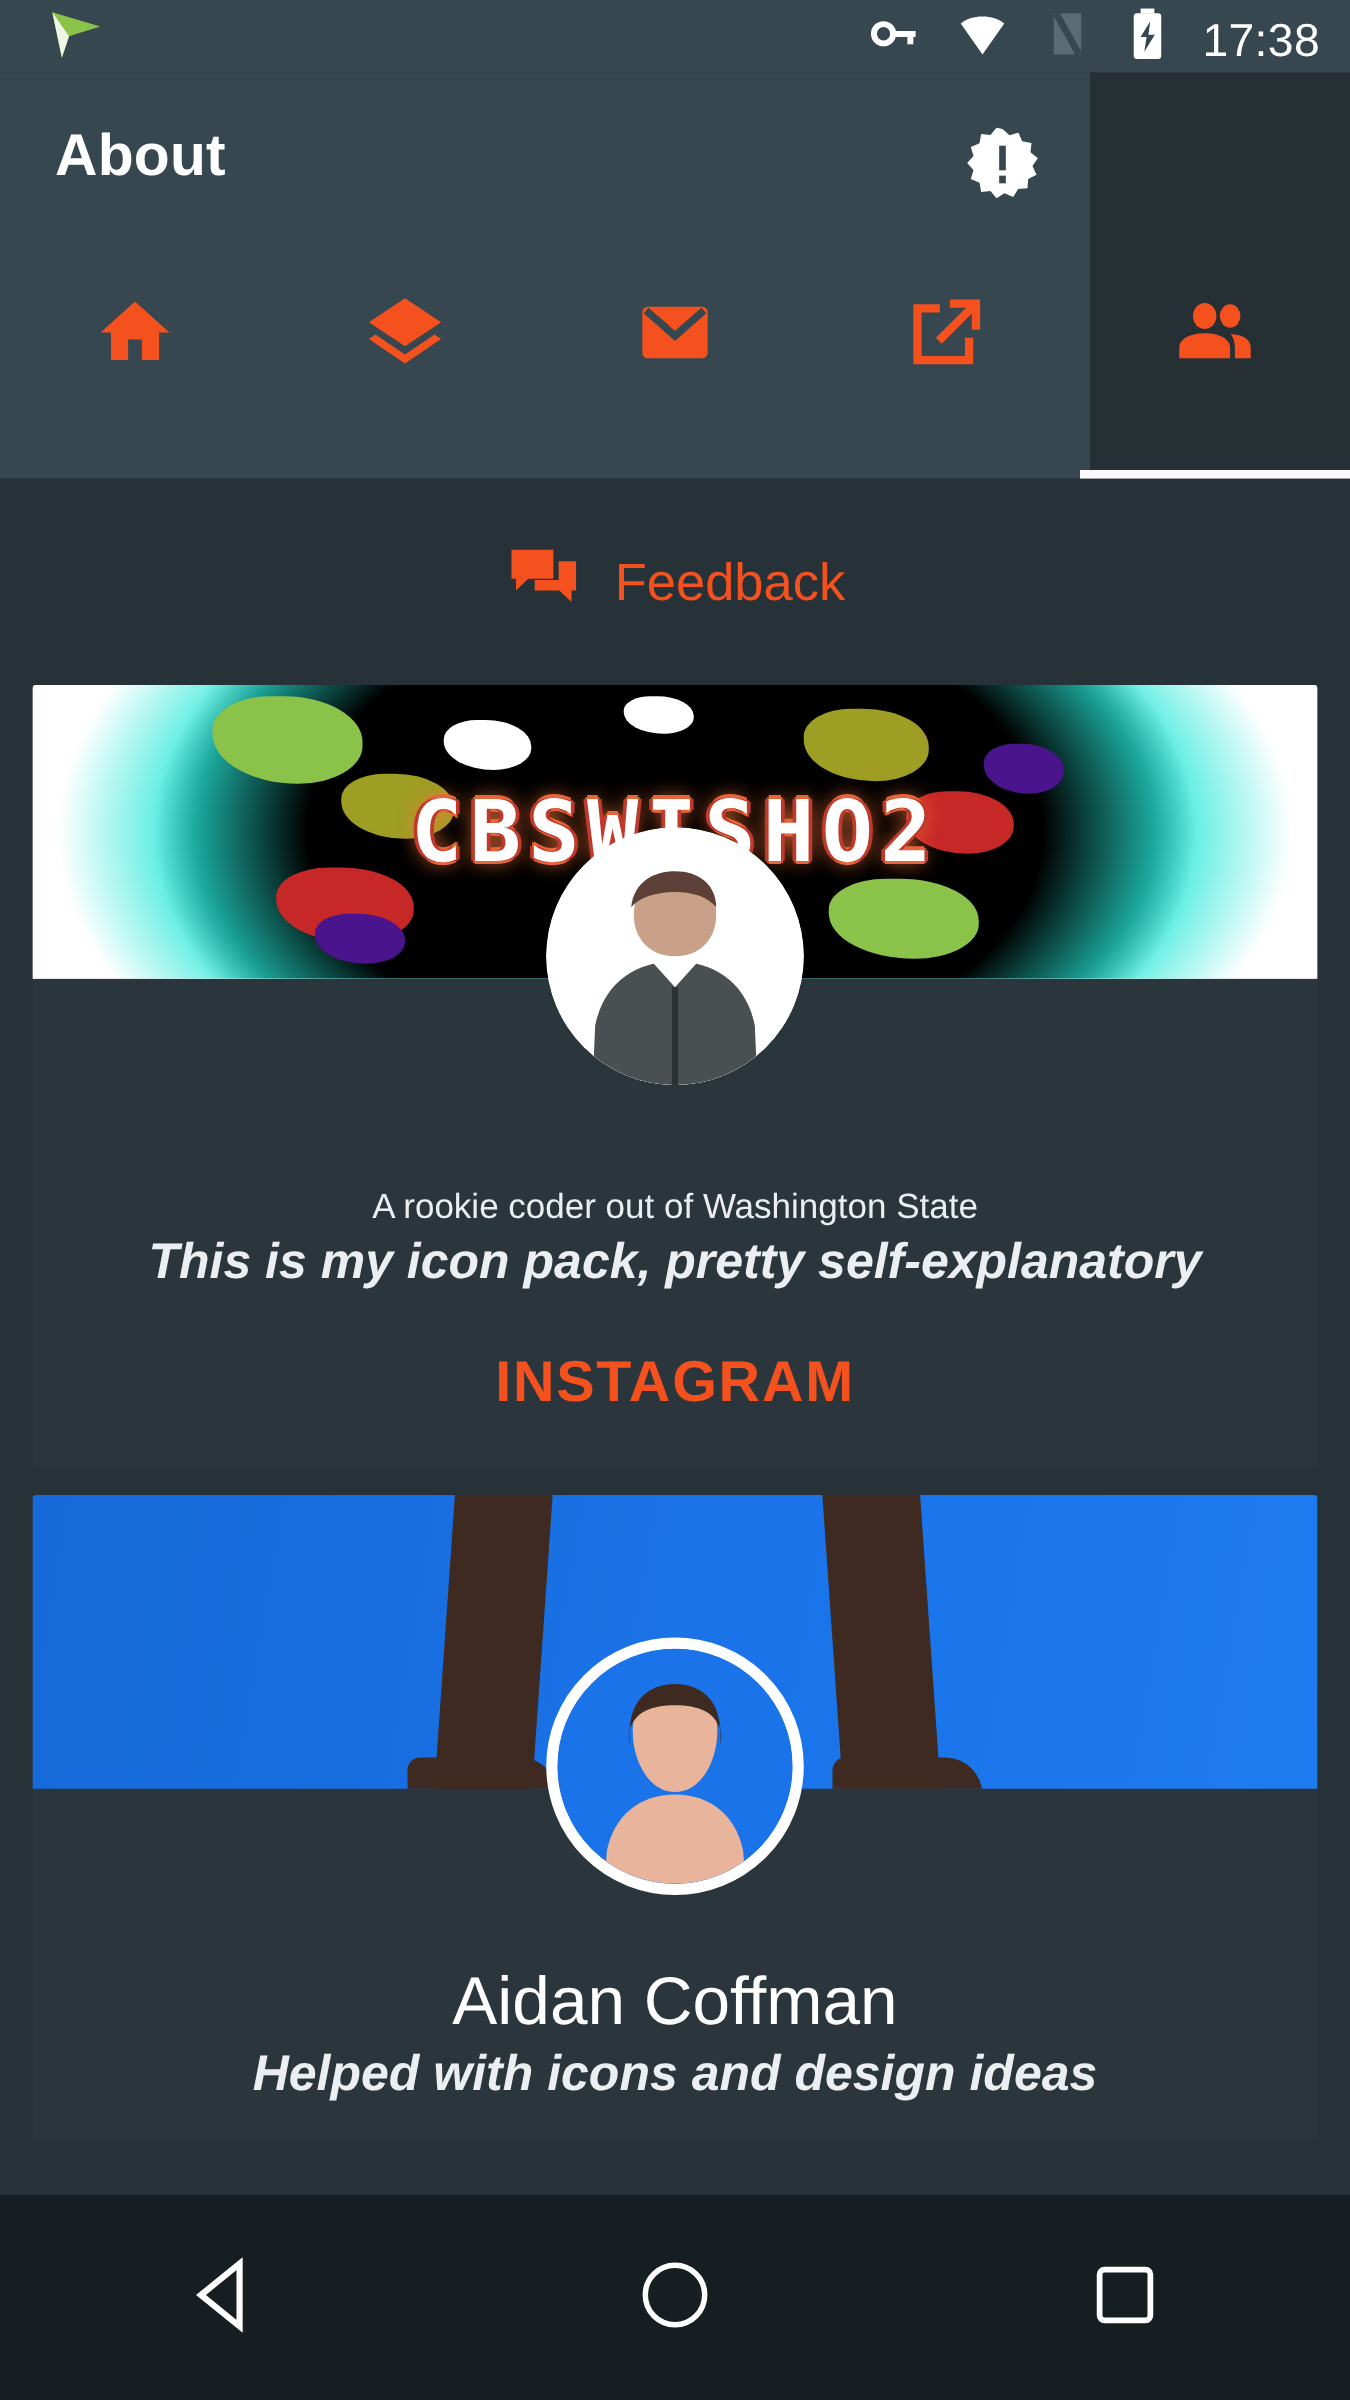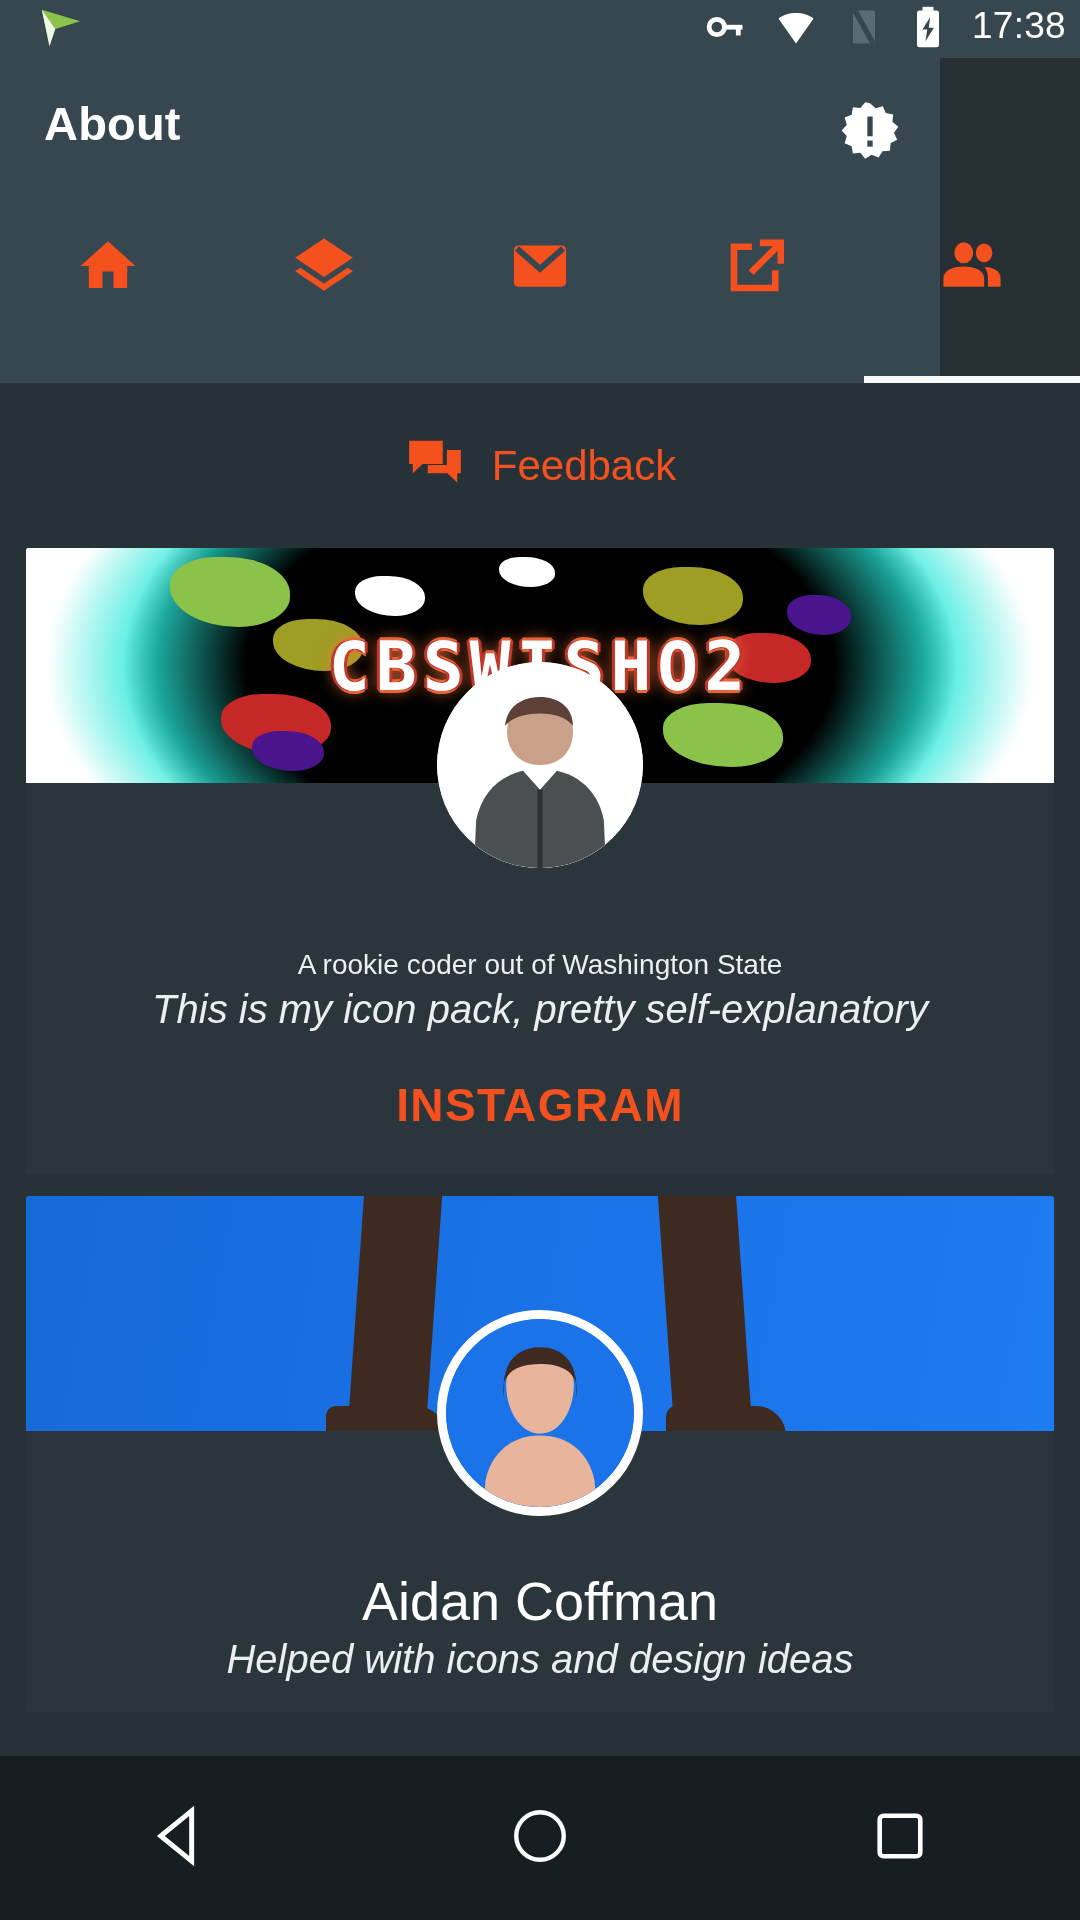--- a/index.html
+++ b/index.html
@@ -11,26 +11,26 @@
   }
   #root { position:relative; width:1080px; height:1920px; background:#262f34; }
 
   
   .statusbar {
     position:absolute; top:0; left:0; width:1080px; height:58px;
     background:#37474f; display:flex; align-items:center;
   }
   .sb-left { width:120px; padding-left:38px; display:flex; align-items:center; }
   .sb-spacer { flex:1; }
-  .sb-right { display:flex; align-items:flex-start; gap:26px; padding-right:14px; }
+  .sb-right { display:flex; align-items:flex-end; gap:26px; padding-right:24px; }
   .sb-clock { color:#ffffff; font-size:37px; font-weight:400; letter-spacing:0.3px; }
 
   
   .toolbar {
-    position:absolute; top:58px; left:0; width:940px; height:325px;
+    position:absolute; top:58px; left:0; width:872px; height:325px;
     background:#37474f;
   }
   .toolbar-title {
     position:absolute; left:44px; top:38px;
     color:#ffffff; font-size:47px; font-weight:bold; letter-spacing:0.2px;
   }
   .toolbar-action { position:absolute; right:34px; top:38px; width:72px; height:72px;
     display:flex; align-items:center; justify-content:center; }
 
   
@@ -112,21 +112,21 @@
     position:absolute; left:50%; transform:translateX(-50%);
     width:206px; height:206px; border-radius:50%;
     overflow:hidden;
   }
   .avatar-1 { top:114px; background:#ffffff; }
   .avatar-2 { top:114px; background:#1a73e8; border:9px solid #ffffff; }
 
   .card-body { padding:42px 20px 30px 20px; text-align:center; }
   .person-name { color:#ffffff; font-size:54px; font-weight:400; line-height:1.12; }
   .person-line1 { color:#eceff1; font-size:28px; font-weight:400; margin-top:14px; }
-  .person-line2 { color:#eceff1; font-size:40px; font-style:italic; font-weight:400; margin-top:6px; }
+  .person-line2 { color:#eceff1; font-size:40px; font-style:italic; font-weight:700; margin-top:6px; }
 
   .card-actions { display:flex; margin-top:46px; padding-bottom:12px; }
   .card-action { flex:1; text-align:center; color:#f4511e; font-size:46px; font-weight:bold; letter-spacing:1.4px; }
 
   
   .navbar {
     position:absolute; left:0; bottom:0; width:1080px; height:164px;
     background:rgba(10,14,16,0.55);
     display:flex; align-items:center;
   }

